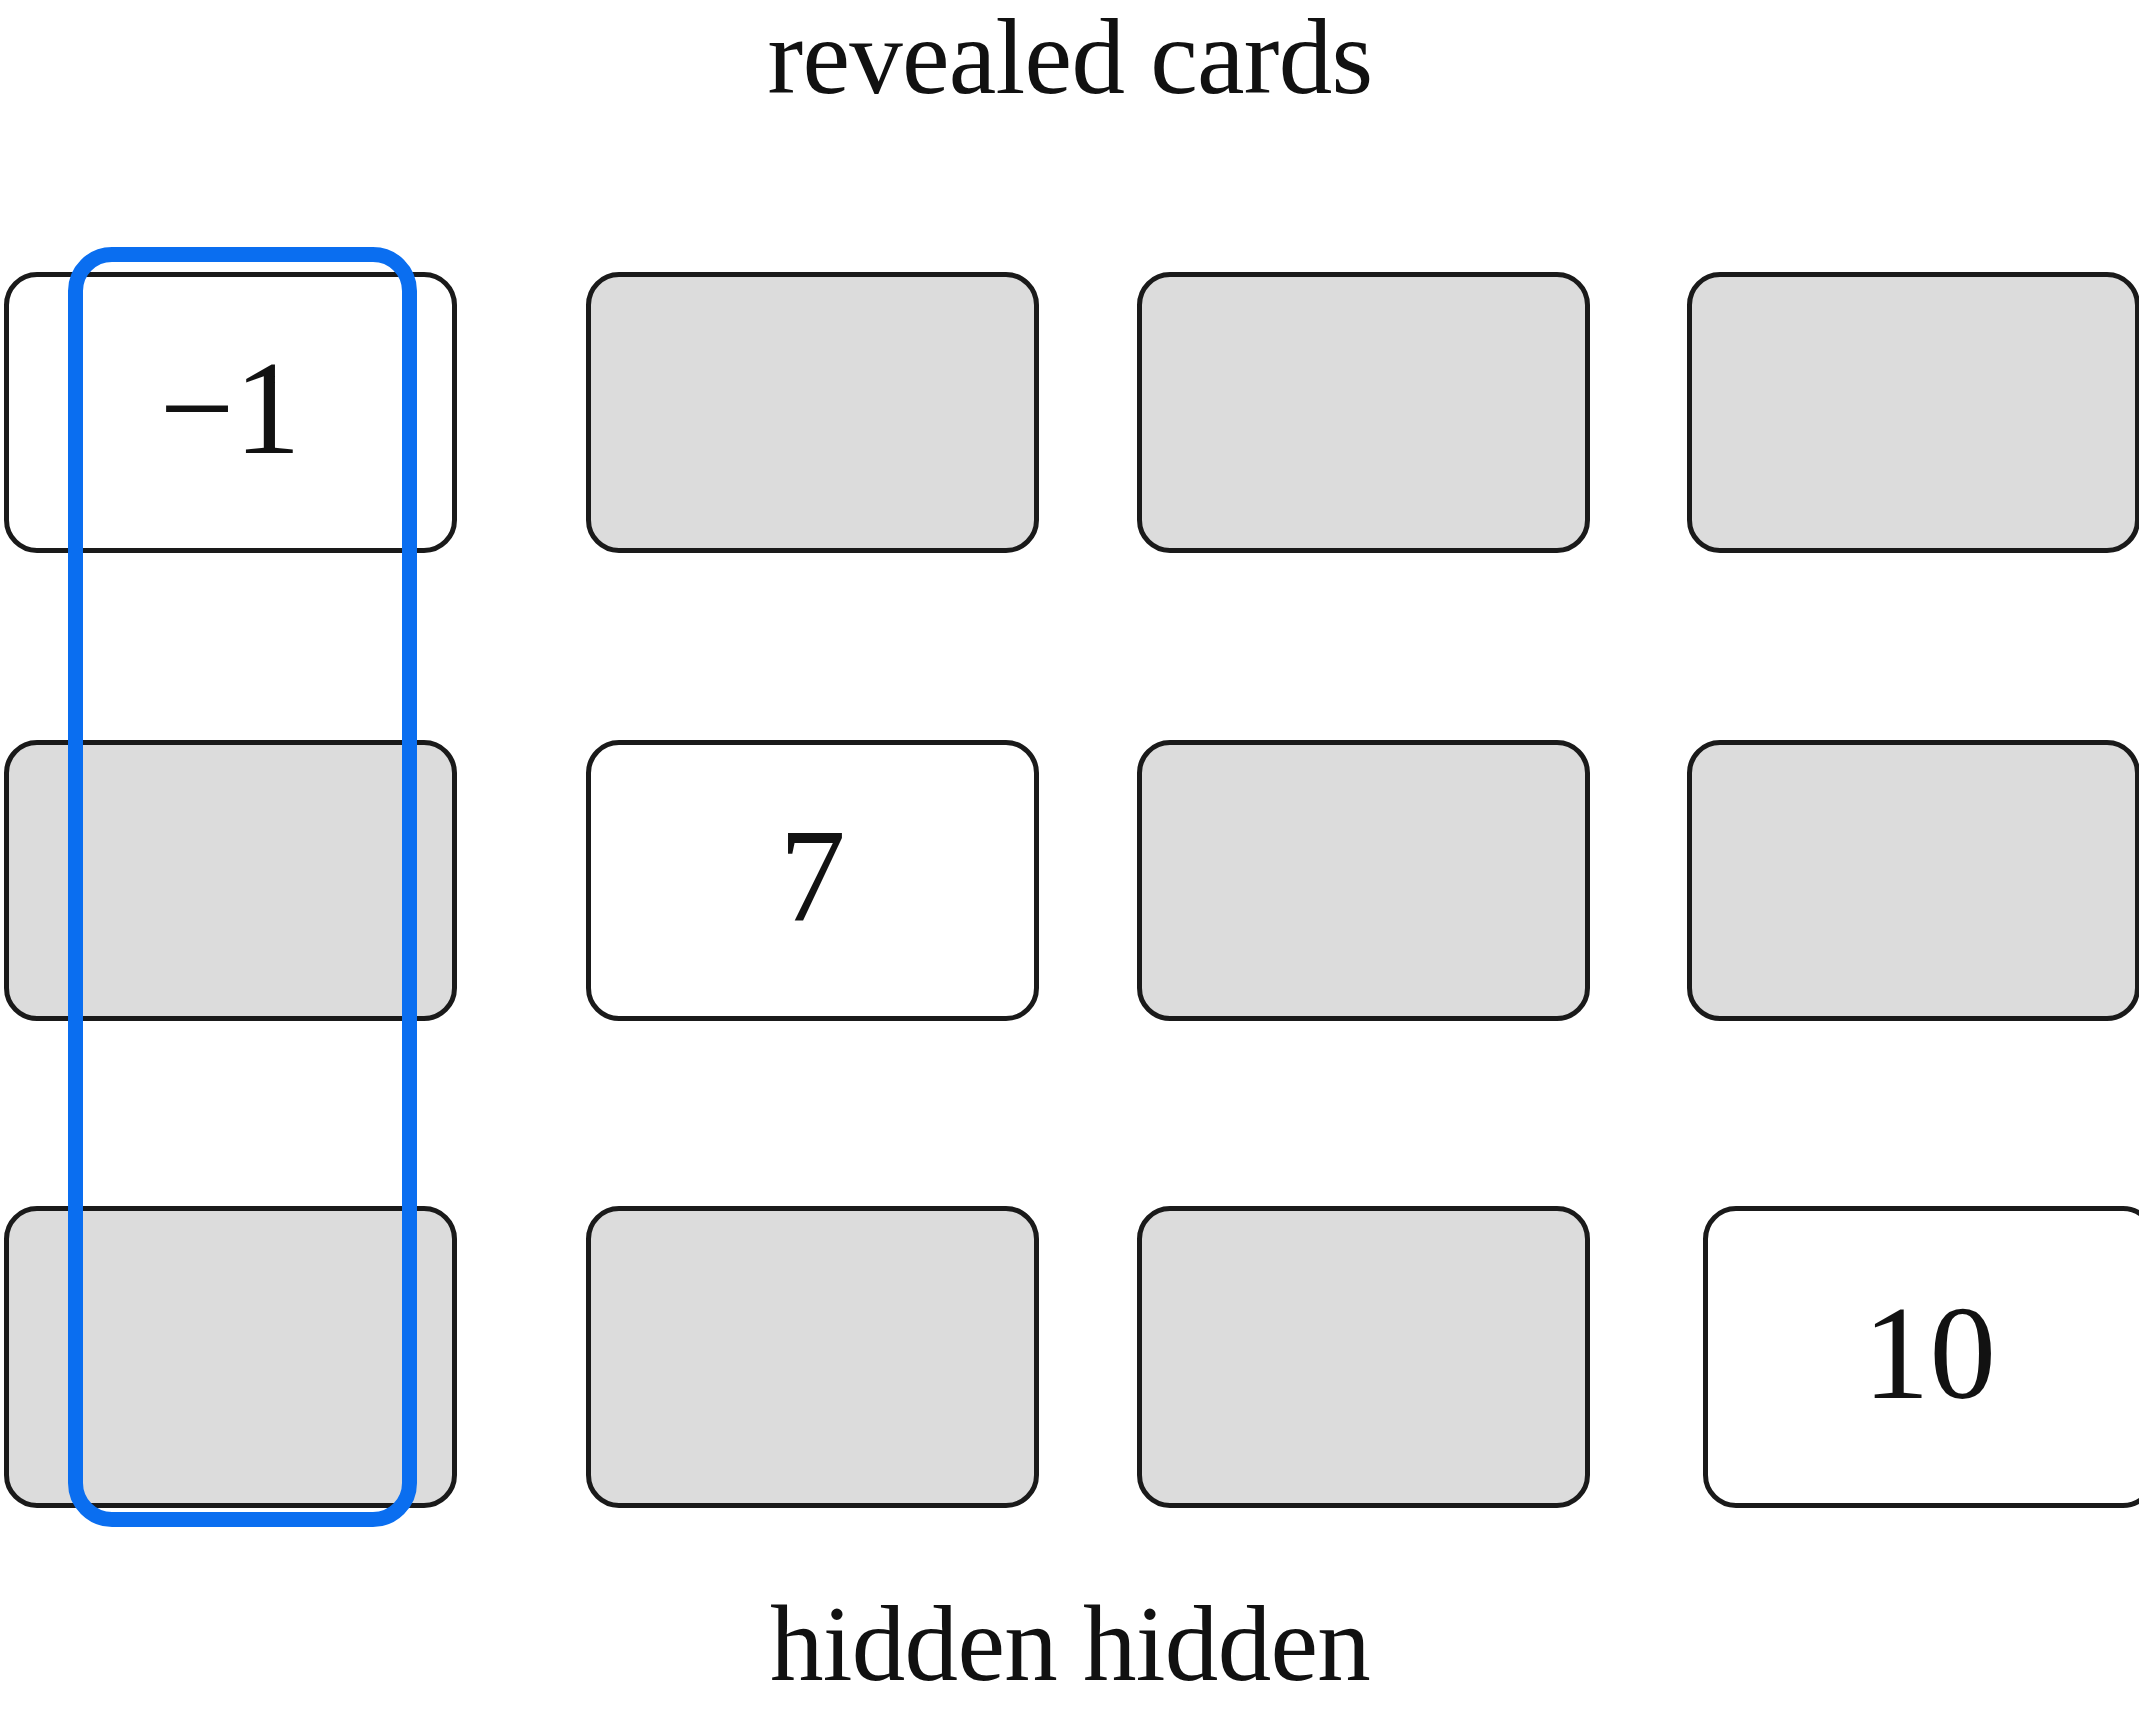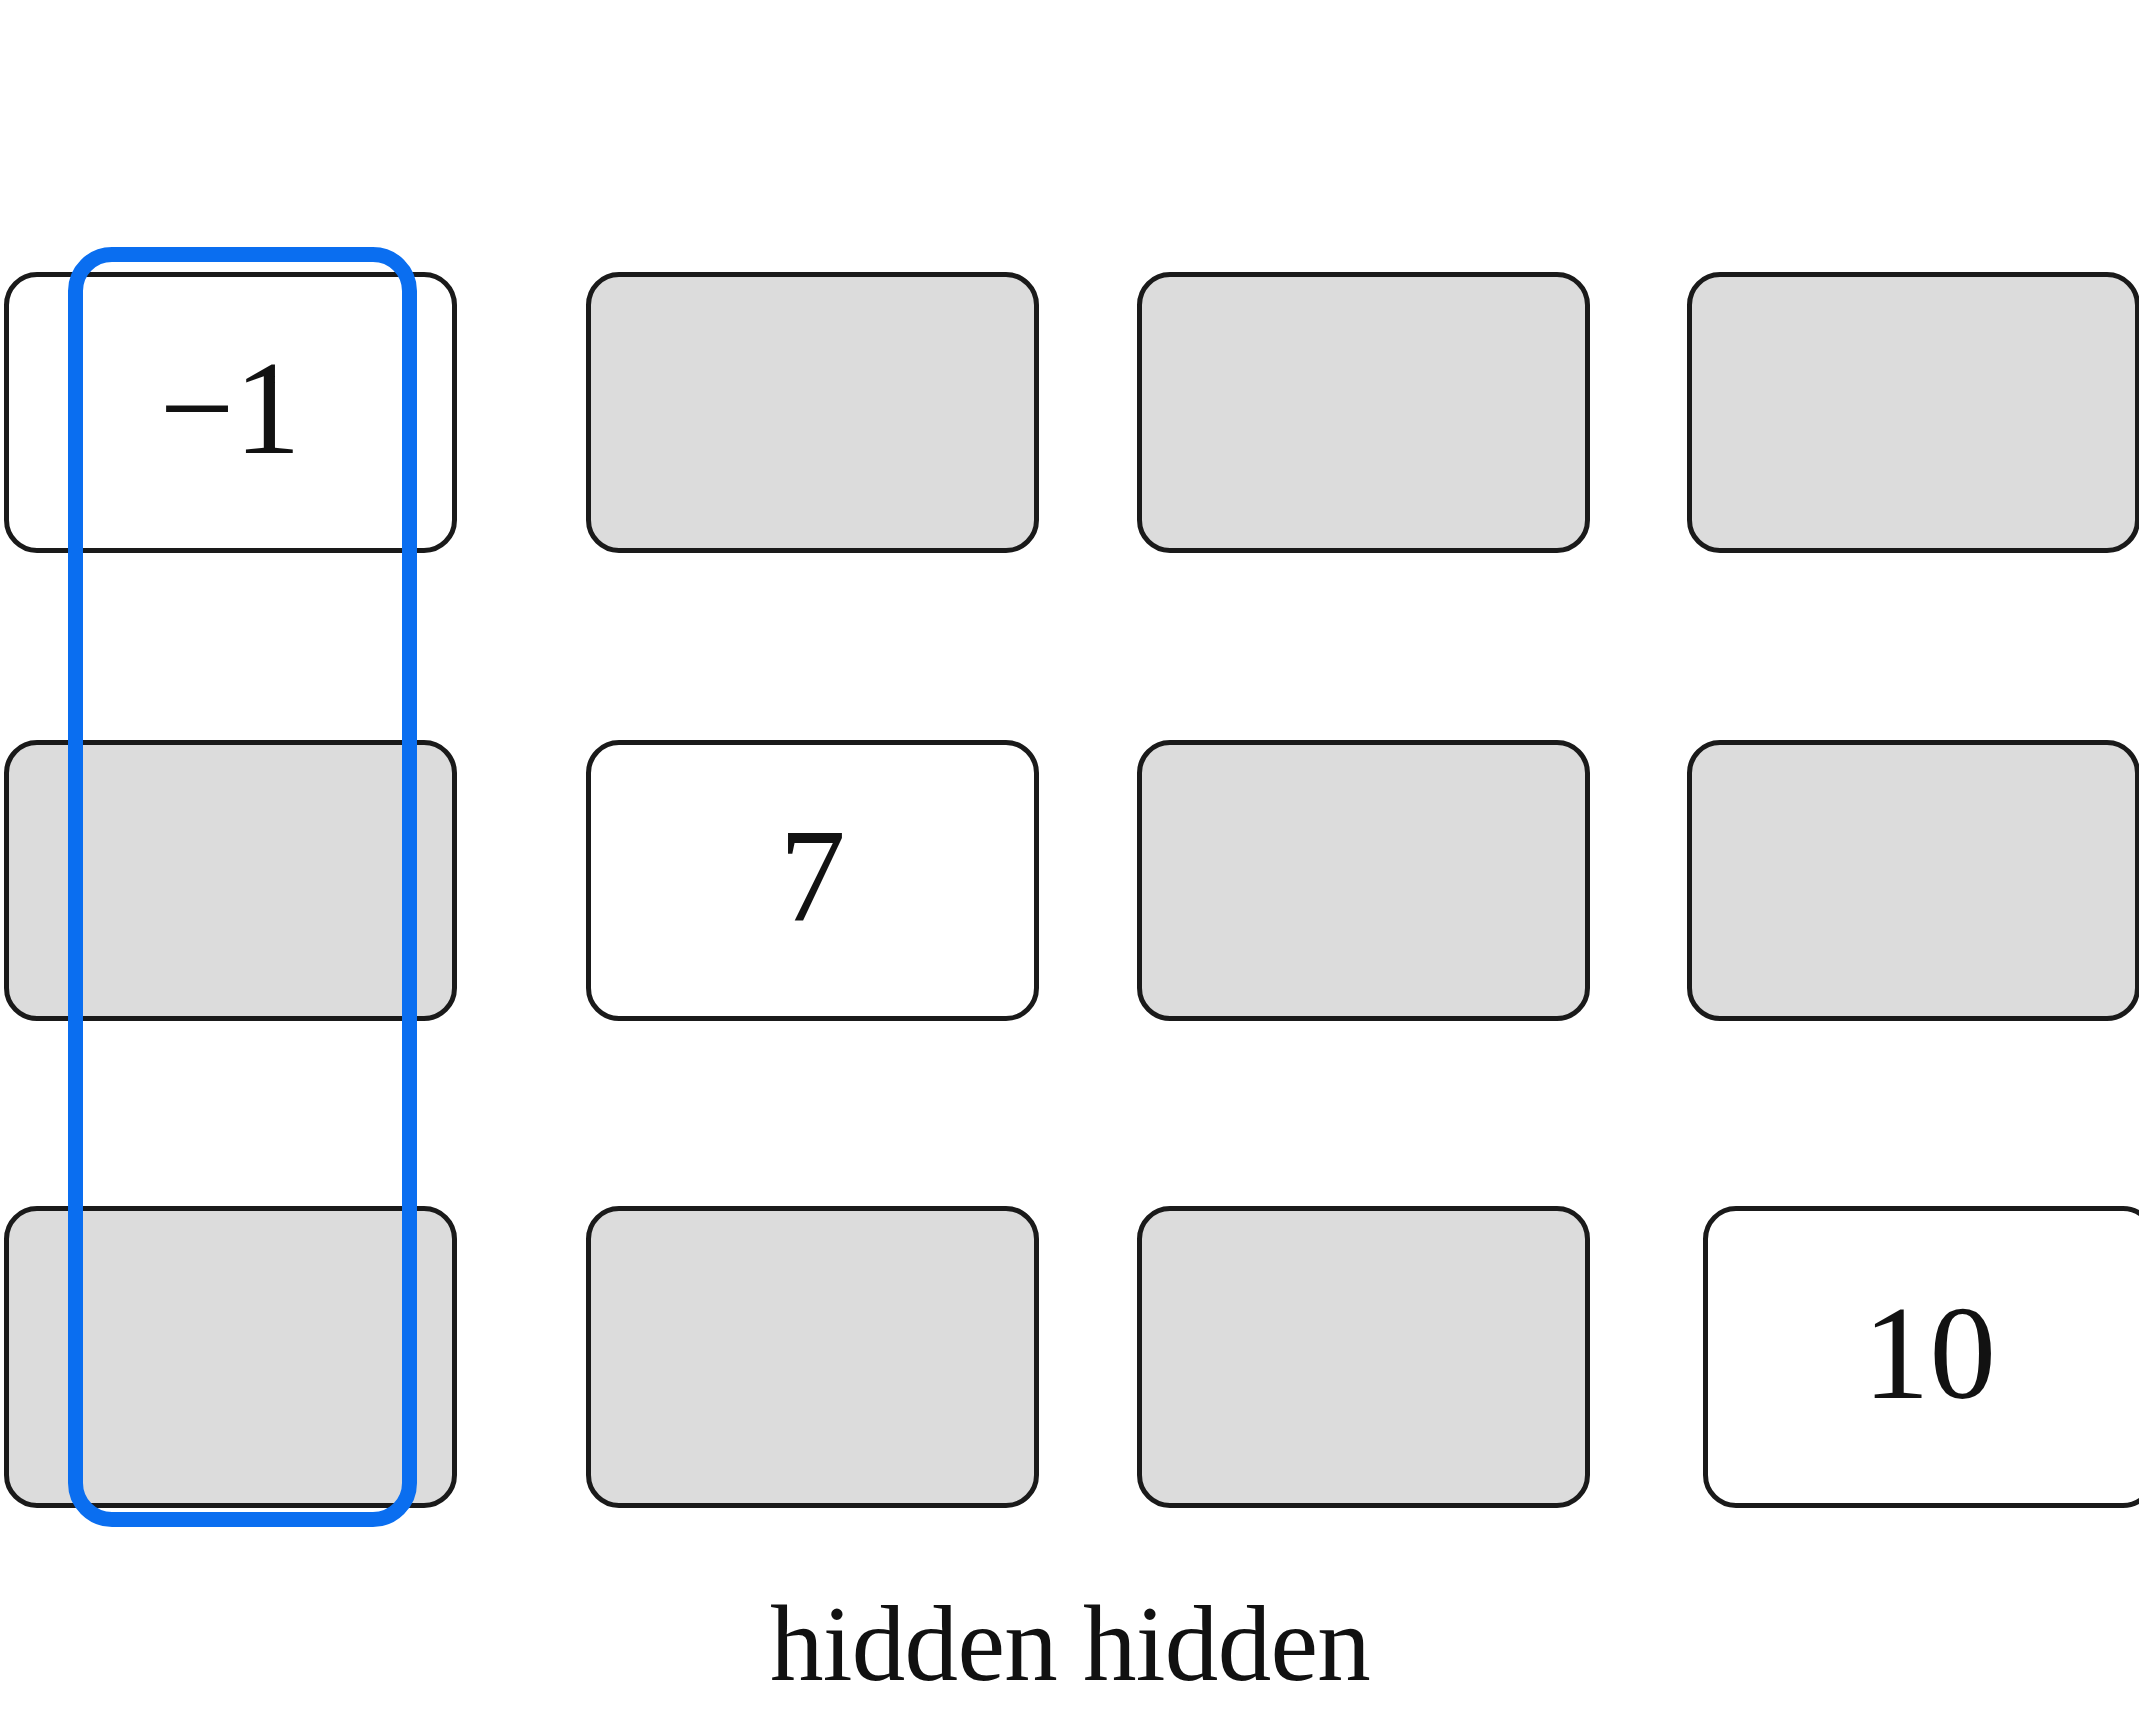--- a/index.html
+++ b/index.html
@@ -78,20 +78,21 @@
     background: transparent;
     pointer-events: none;
     z-index: 5;
   }
 </style>
 </head>
 <body>
 
 <div id="stage">
 
+  <div class="caption" id="caption-top">revealed cards</div>
 
   <div id="grid">
       <div class="card revealed-card" style="left: 3.6px; top: 272px; width: 453px; height: 281px;">
         <span class="value">−1</span>
       </div>
       <div class="card hidden-card" style="left: 586px; top: 272px; width: 453px; height: 281px;">
         <span class="value"></span>
       </div>
       <div class="card hidden-card" style="left: 1137px; top: 272px; width: 453px; height: 281px;">
         <span class="value"></span>

